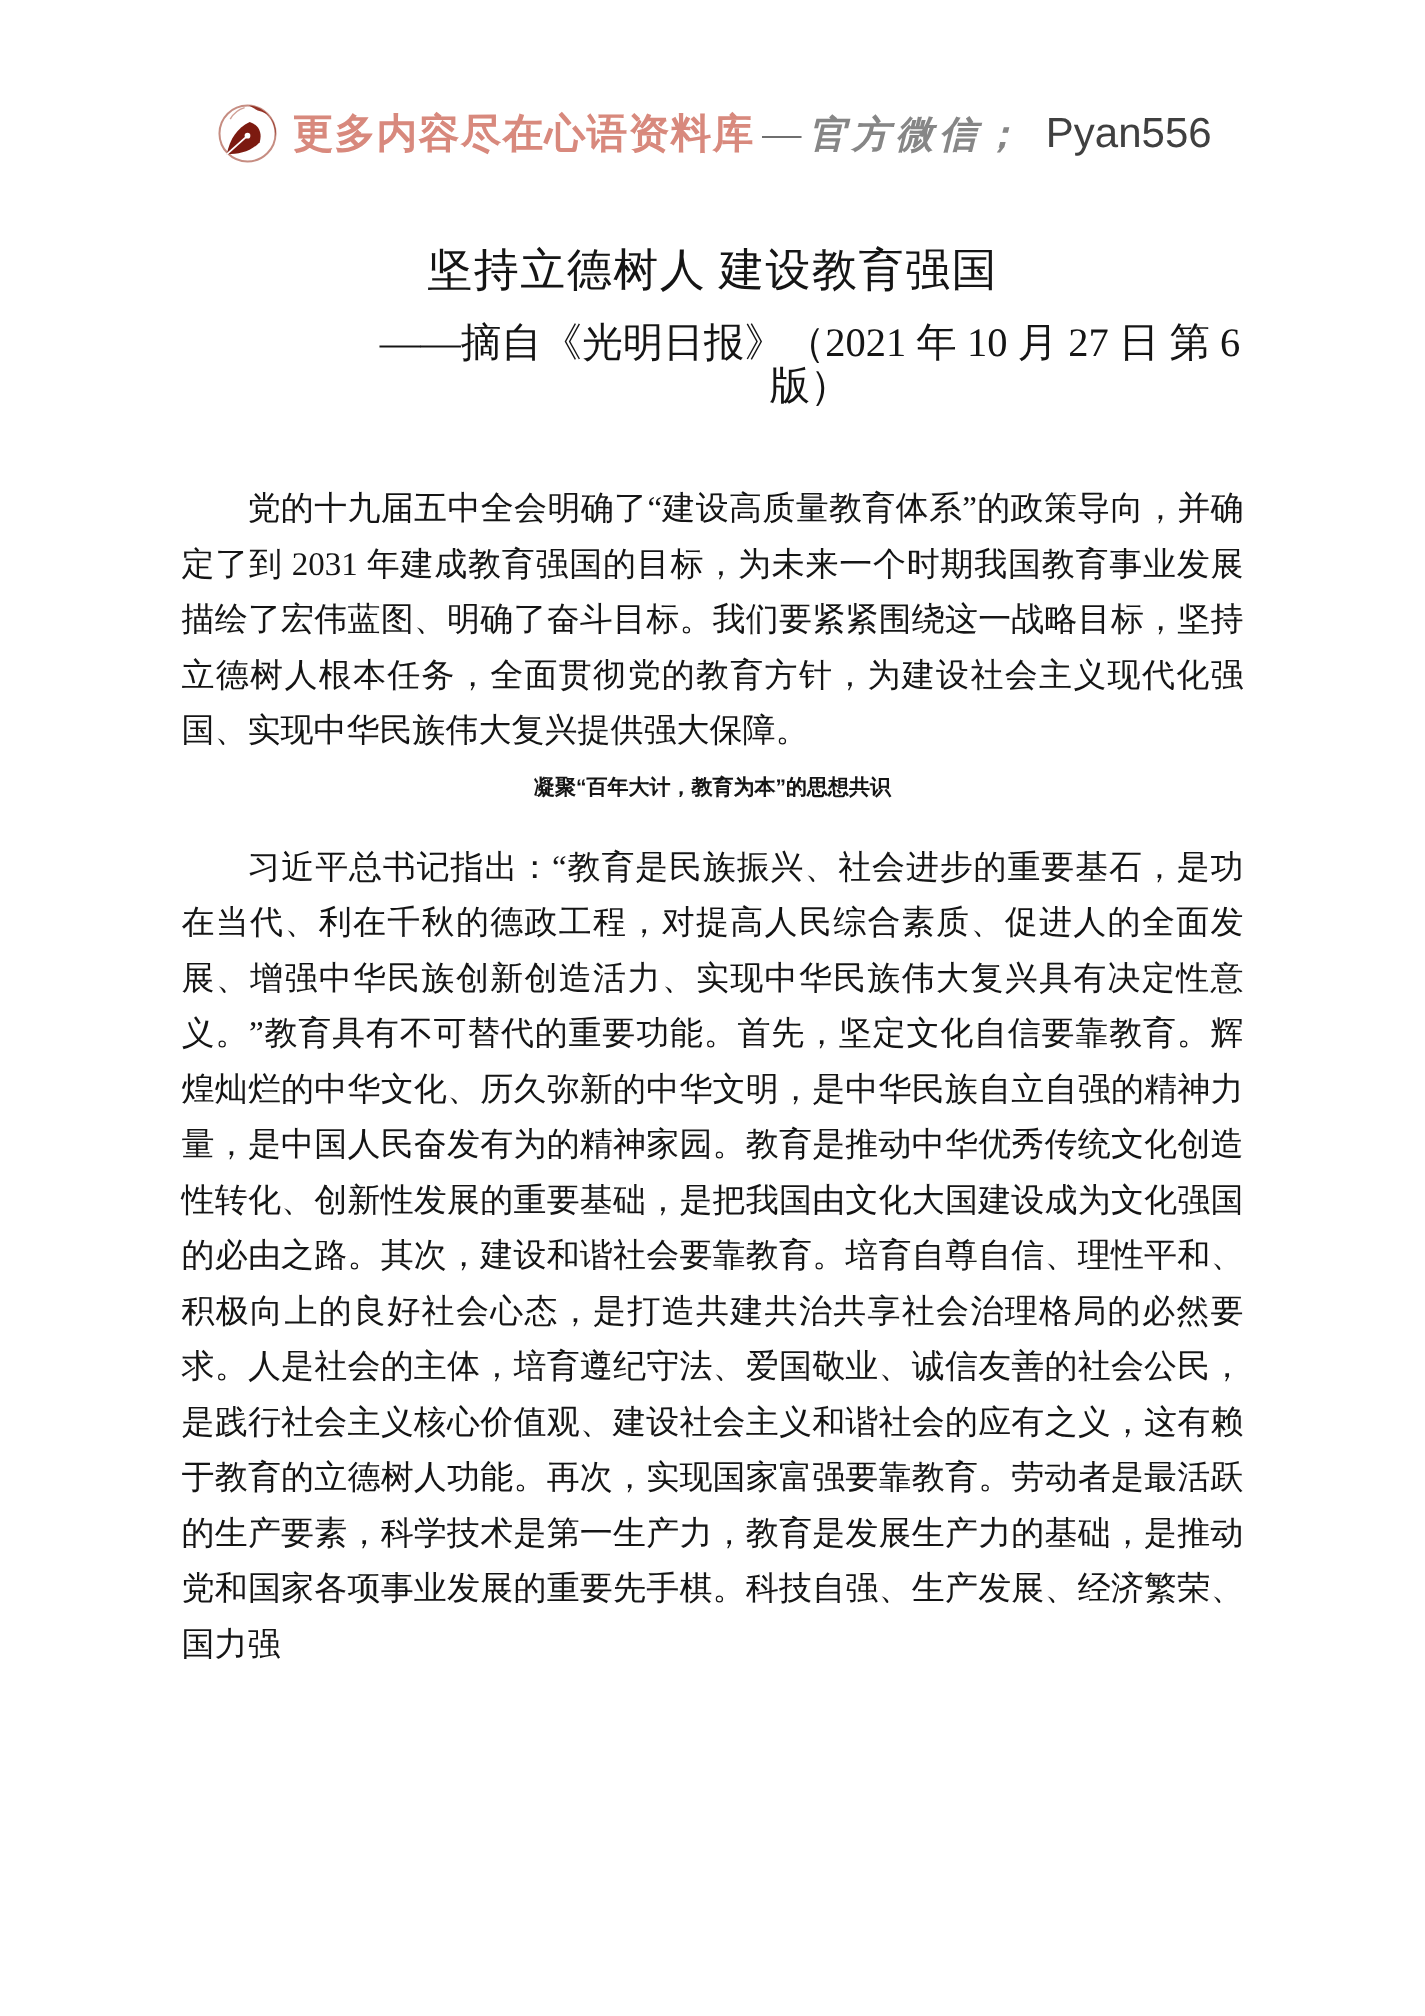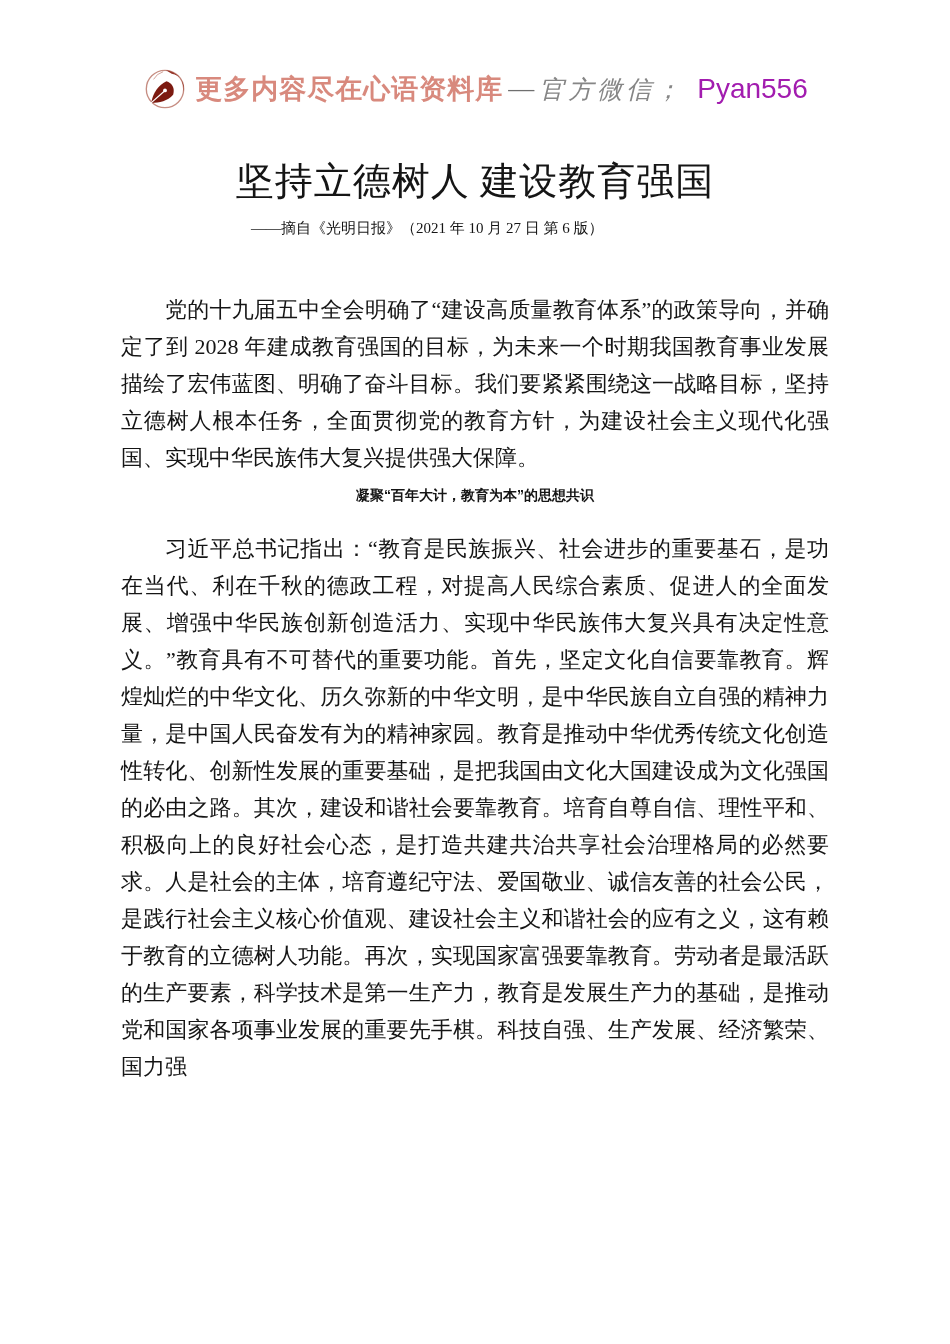--- a/index.html
+++ b/index.html
@@ -39,58 +39,59 @@
     color: #d8897d;
   }
   .wm-dash {
     font-size: 26px;
     color: #6f6f6f;
     margin: 0 -2px;
   }
   .wm-label {
     font-family: "Liberation Serif", "DejaVu Serif", serif;
     font-style: italic;
-    font-weight: 400;
+    font-weight: 700;
     font-size: 25px;
     letter-spacing: 4px;
     color: #868686;
   }
   .wm-account {
     font-family: "Liberation Sans", "DejaVu Sans", sans-serif;
     font-size: 28px;
-    color: #a21caf;
+    color: #404040;
     margin-left: 6px;
   }
 
   
   .content {
     position: absolute;
     top: 162px;
     left: 121px;
     width: 708px;
   }
   .title {
     margin: 0;
-    font-size: 38px;
+    font-size: 30px;
     font-weight: 500;
     line-height: 38px;
     text-align: center;
     letter-spacing: 1px;
     font-family: "Liberation Serif", "DejaVu Serif", serif;
   }
   .byline {
     margin-top: 20px;
     font-size: 19px;
     line-height: 24px;
     text-align: center;
   }
   .source {
     margin-top: 14px;
-    font-size: 15px;
+    font-size: 27px;
     line-height: 29px;
+    text-align: center;
     padding-left: 130px; 
   }
   .para {
     margin: 0;
     margin-top: 48px;
     font-size: 22px;
     line-height: 37px;
     text-align: justify;
     text-justify: inter-ideograph;
     text-indent: 2em;
@@ -122,21 +123,21 @@
     </svg>
     <span class="wm-site">更多内容尽在心语资料库</span>
       <span class="wm-dash">—</span>
       <span class="wm-label">官方微信；</span>
     <span class="wm-account">Pyan556</span>
   </div>
 
   <div class="content">
     <h1 class="title">坚持立德树人 建设教育强国</h1>
     <div class="source">——摘自《光明日报》（2021 年 10 月 27 日 第 6 版）</div>
-    <p class="para">党的十九届五中全会明确了“建设高质量教育体系”的政策导向，并确定了到 2028 年建成教育强国的目标，为未来一个时期我国教育事业发展描绘了宏伟蓝图、明确了奋斗目标。我们要紧紧围绕这一战略目标，坚持立德树人根本任务，全面贯彻党的教育方针，为建设社会主义现代化强国、实现中华民族伟大复兴提供强大保障。</p>
+    <p class="para">党的十九届五中全会明确了“建设高质量教育体系”的政策导向，并确定了到 2031 年建成教育强国的目标，为未来一个时期我国教育事业发展描绘了宏伟蓝图、明确了奋斗目标。我们要紧紧围绕这一战略目标，坚持立德树人根本任务，全面贯彻党的教育方针，为建设社会主义现代化强国、实现中华民族伟大复兴提供强大保障。</p>
     <h2 class="section-heading">凝聚“百年大计，教育为本”的思想共识</h2>
     <p class="para second">习近平总书记指出：“教育是民族振兴、社会进步的重要基石，是功在当代、利在千秋的德政工程，对提高人民综合素质、促进人的全面发展、增强中华民族创新创造活力、实现中华民族伟大复兴具有决定性意义。”教育具有不可替代的重要功能。首先，坚定文化自信要靠教育。辉煌灿烂的中华文化、历久弥新的中华文明，是中华民族自立自强的精神力量，是中国人民奋发有为的精神家园。教育是推动中华优秀传统文化创造性转化、创新性发展的重要基础，是把我国由文化大国建设成为文化强国的必由之路。其次，建设和谐社会要靠教育。培育自尊自信、理性平和、积极向上的良好社会心态，是打造共建共治共享社会治理格局的必然要求。人是社会的主体，培育遵纪守法、爱国敬业、诚信友善的社会公民，是践行社会主义核心价值观、建设社会主义和谐社会的应有之义，这有赖于教育的立德树人功能。再次，实现国家富强要靠教育。劳动者是最活跃的生产要素，科学技术是第一生产力，教育是发展生产力的基础，是推动党和国家各项事业发展的重要先手棋。科技自强、生产发展、经济繁荣、国力强</p>
   </div>
 
   <div class="watermark watermark-bottom">
     <svg class="wm-logo" width="46" height="46" viewBox="0 0 48 48" aria-hidden="true">
       <circle cx="24" cy="24" r="19.5" fill="none" stroke="#a8503f" stroke-width="1.4" opacity="0.65"></circle>
       <path d="M25 4.5 A 19.5 19.5 0 0 1 43 27 A 15 15 0 0 0 31 8 Z" fill="#8a1f12" opacity="0.9"></path>
       <path d="M9.5 38.5 C 12 27.5 16.5 20.5 25.5 16 C 31.5 18 34.5 23 32.5 30 C 26.5 36.5 18.5 38.5 9.5 38.5 Z" fill="#7c1a10"></path>
       <line x1="9.5" y1="38.5" x2="23.5" y2="26" stroke="#ffffff" stroke-width="1.3"></line>

